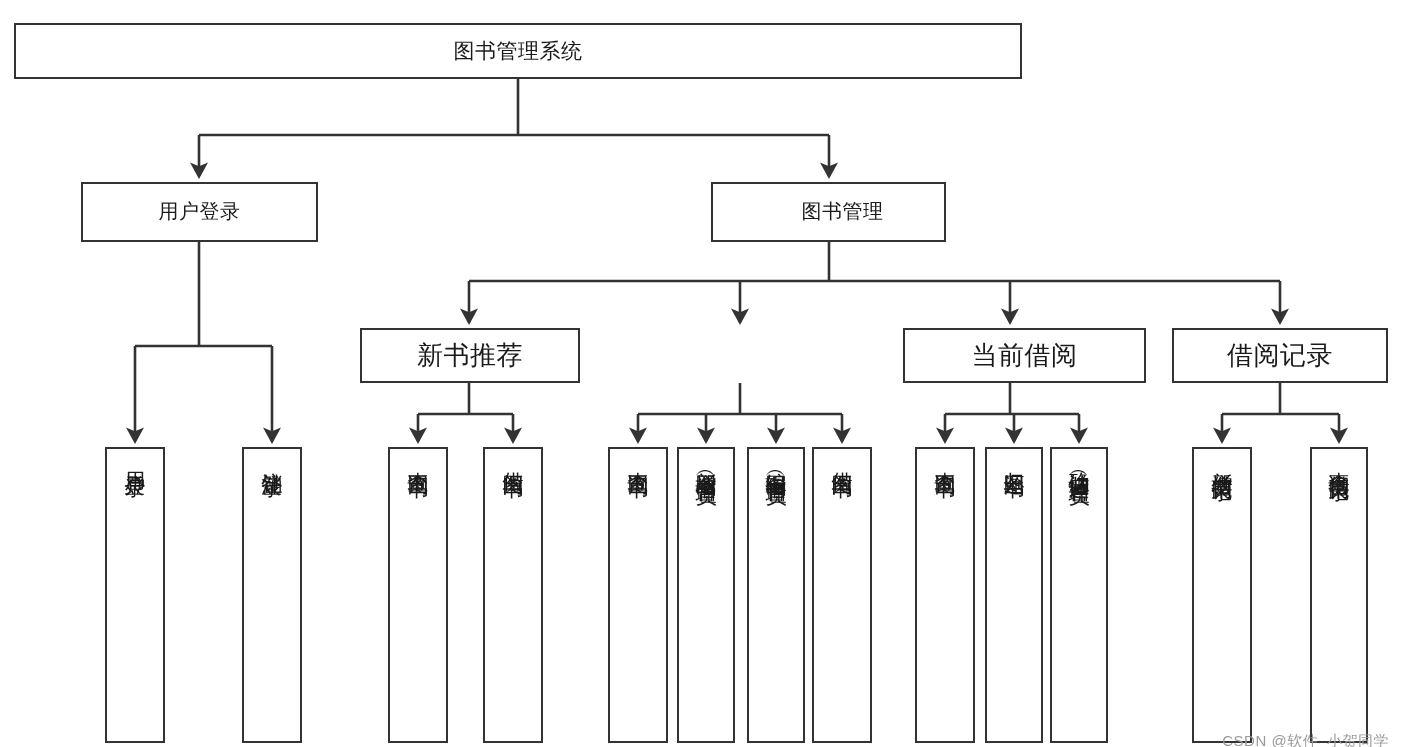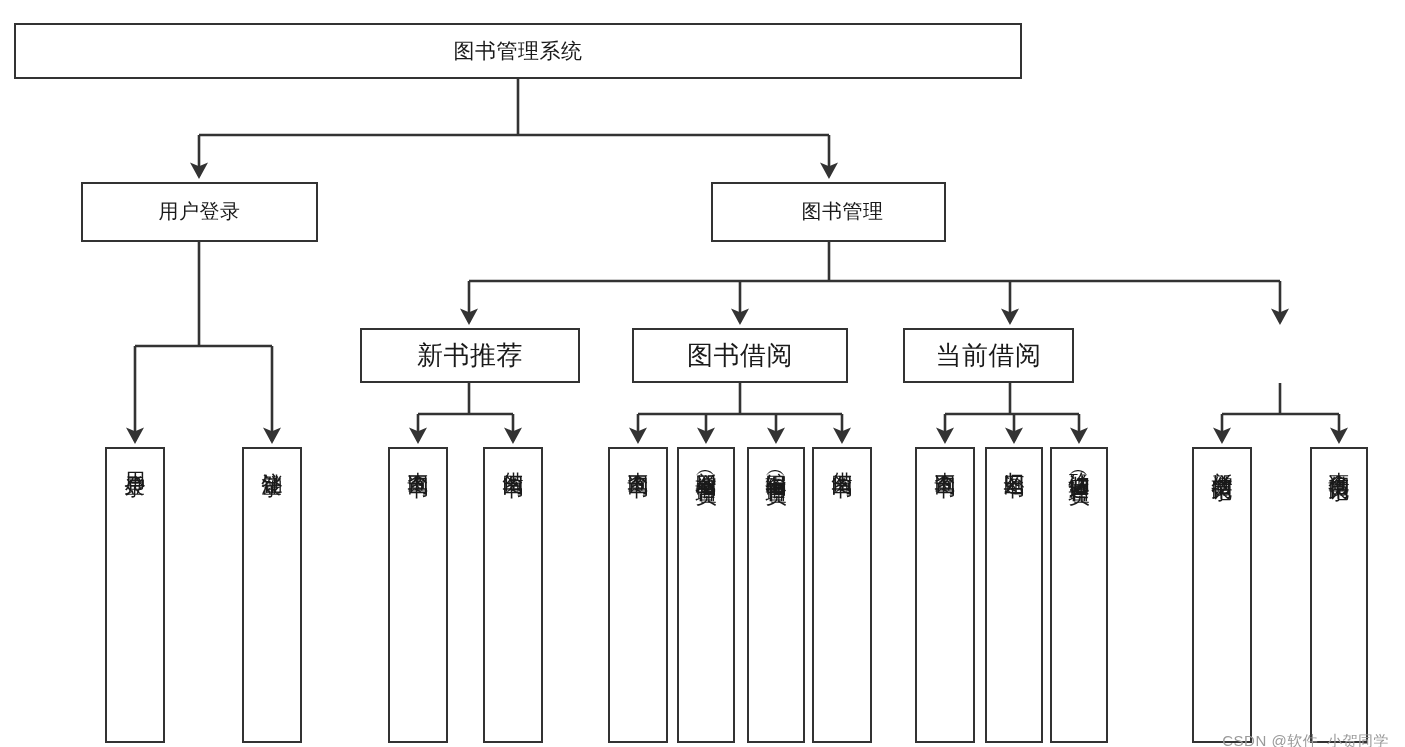--- a/index.html
+++ b/index.html
@@ -138,25 +138,25 @@
   <div class="node level1" style="left:81px; top:172px; width:237px; height:60px;">
     <span class="label">用户登录</span>
   </div>
   <div class="node level1" style="left:711px; top:172px; width:235px; height:60px;padding-left:28px;">
     <span class="label">图书管理</span>
   </div>
 
   <div class="node level2" style="left:360px; top:318px; width:220px; height:55px;">
     <span class="label">新书推荐</span>
   </div>
-  <div class="node level2" style="left:632px; top:318px; width:216px; height:55px;">
-    <span class="label">图书借阅</span>
-  </div>
-  <div class="node level2" style="left:903px; top:318px; width:171px; height:55px;">
+  <div class="node level2" style="left:903px; top:318px; width:243px; height:55px;">
     <span class="label">当前借阅</span>
+  </div>
+  <div class="node level2" style="left:1172px; top:318px; width:216px; height:55px;">
+    <span class="label">借阅记录</span>
   </div>
 
   <div class="node leaf" style="left:105px; top:437px; width:60px; height:296px;">
     <span class="label">用户登录</span>
   </div>
   <div class="node leaf" style="left:242px; top:437px; width:60px; height:296px;">
     <span class="label">注销登录</span>
   </div>
 
   <div class="node leaf" style="left:388px; top:437px; width:60px; height:296px;">

